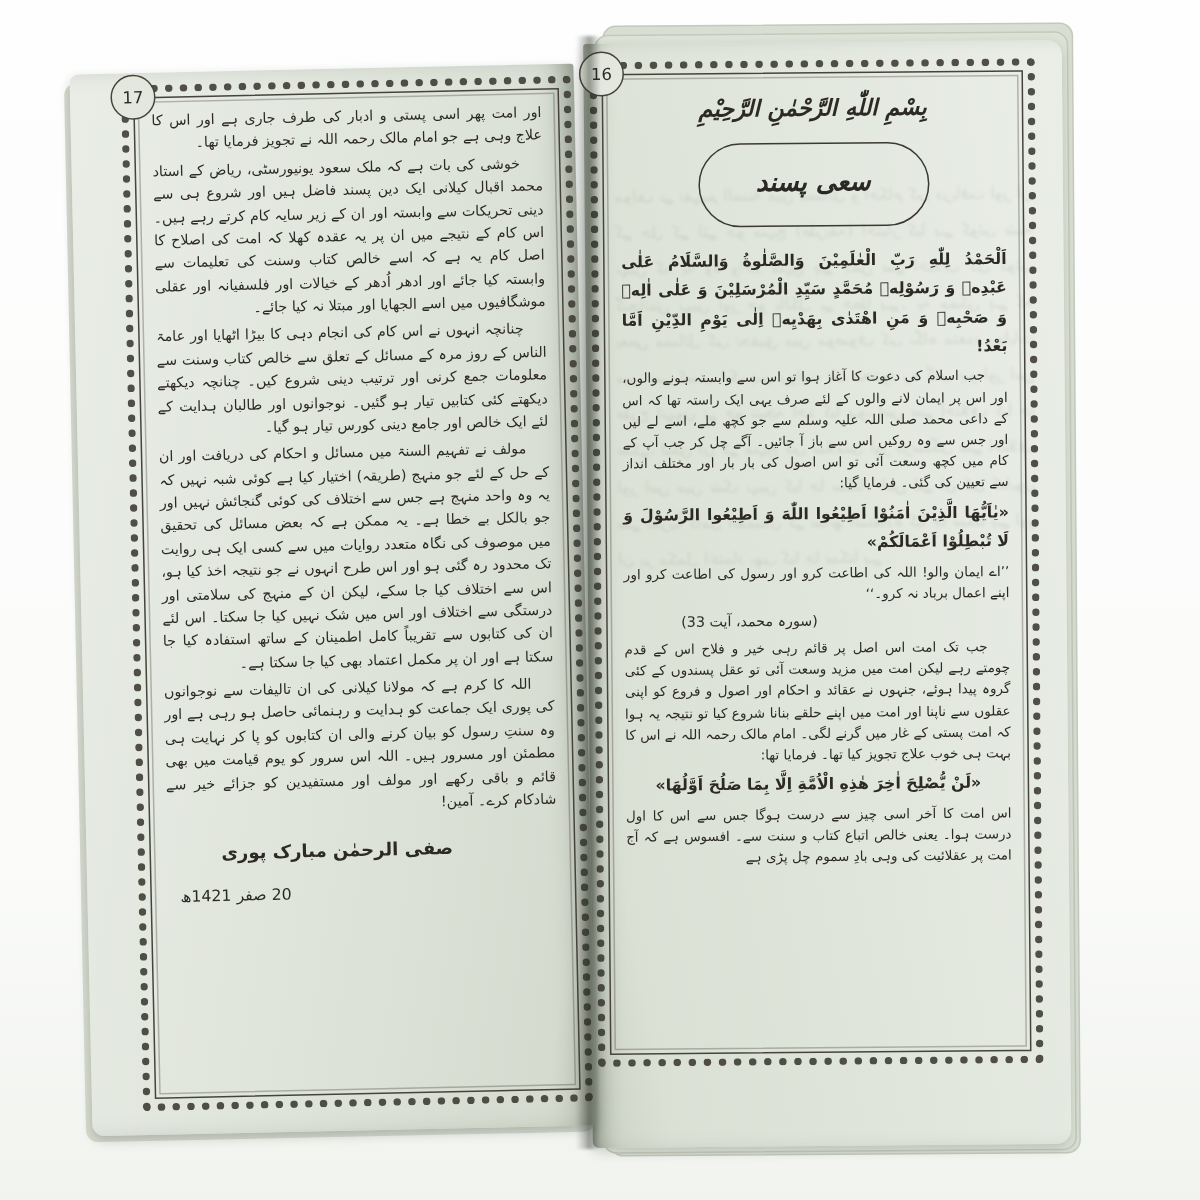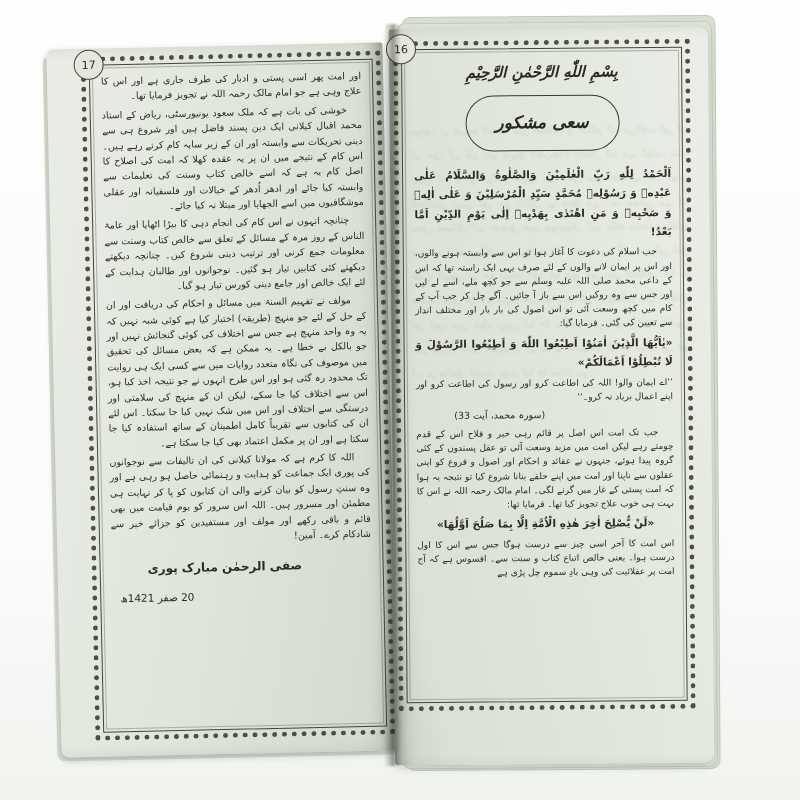--- a/index.html
+++ b/index.html
@@ -71,21 +71,21 @@
   <div class="stack s2"></div>
   <div class="under-left"></div>
 
   <div class="page page-right">
     <div class="ghost">مولف نے تفہیم السنۃ میں مسائل و احکام کی دریافت اور ان کے حل کے لئے جو منہج (طریقہ) اختیار کیا ہے کوئی شبہ نہیں کہ یہ وہ واحد منہج ہے جس سے اختلاف کی کوئی گنجائش نہیں اور جو بالکل بے خطا ہے۔ یہ ممکن ہے کہ بعض مسائل کی تحقیق میں موصوف کی نگاہ متعدد روایات میں سے کسی ایک ہی روایت تک محدود رہ گئی ہو اور اس طرح انہوں نے جو نتیجہ اخذ کیا ہو، اس سے اختلاف کیا جا سکے، لیکن ان کے منہج کی سلامتی اور درستگی سے اختلاف اور اس میں شک نہیں کیا جا سکتا۔ اس لئے ان کی کتابوں سے تقریباً کامل اطمینان کے ساتھ استفادہ کیا جا سکتا ہے اور ان پر مکمل اعتماد بھی کیا جا سکتا ہے۔</div>
     <div class="frame frame-right">
       <div class="pagenum">16</div>
       <div class="content content-right">
         <div class="basmala">بِسْمِ اللّٰهِ الرَّحْمٰنِ الرَّحِیْمِ</div>
         <div class="titlebox">
-          <span>سعی مشکور</span>
+          <span>سعی پسند</span>
         </div>
         <p class="quote">اَلْحَمْدُ لِلّٰهِ رَبِّ الْعٰلَمِیْنَ وَالصَّلٰوةُ وَالسَّلَامُ عَلٰی عَبْدِهٖ وَ رَسُوْلِهٖ مُحَمَّدٍ سَیِّدِ الْمُرْسَلِیْنَ وَ عَلٰی اٰلِهٖ وَ صَحْبِهٖ وَ مَنِ اهْتَدٰی بِهَدْیِهٖ اِلٰی یَوْمِ الدِّیْنِ اَمَّا بَعْدُ!</p>
         <p class="para">جب اسلام کی دعوت کا آغاز ہوا تو اس سے وابستہ ہونے والوں، اور اس پر ایمان لانے والوں کے لئے صرف یہی ایک راستہ تھا کہ اس کے داعی محمد صلی اللہ علیہ وسلم سے جو کچھ ملے، اسے لے لیں اور جس سے وہ روکیں اس سے باز آ جائیں۔ آگے چل کر جب آپ کے کام میں کچھ وسعت آئی تو اس اصول کی بار بار اور مختلف انداز سے تعیین کی گئی۔ فرمایا گیا:</p>
         <p class="quote">«یٰاَیُّهَا الَّذِیْنَ اٰمَنُوْا اَطِیْعُوا اللّٰهَ وَ اَطِیْعُوا الرَّسُوْلَ وَ لَا تُبْطِلُوْا اَعْمَالَكُمْ»</p>
         <p class="para noindent">’’اے ایمان والو! اللہ کی اطاعت کرو اور رسول کی اطاعت کرو اور اپنے اعمال برباد نہ کرو۔‘‘</p>
         <p class="ref">(سورہ محمد، آیت 33)</p>
         <p class="para">جب تک امت اس اصل پر قائم رہی خیر و فلاح اس کے قدم چومتے رہے لیکن امت میں مزید وسعت آئی تو عقل پسندوں کے کئی گروہ پیدا ہوئے، جنہوں نے عقائد و احکام اور اصول و فروع کو اپنی عقلوں سے ناپنا اور امت میں اپنے حلقے بنانا شروع کیا تو نتیجہ یہ ہوا کہ امت پستی کے غار میں گرنے لگی۔ امام مالک رحمہ اللہ نے اس کا بہت ہی خوب علاج تجویز کیا تھا۔ فرمایا تھا:</p>
         <p class="quote center">«لَنْ یُّصْلِحَ اٰخِرَ هٰذِهِ الْاُمَّةِ اِلَّا بِمَا صَلُحَ اَوَّلُهَا»</p>
         <p class="para noindent">اس امت کا آخر اسی چیز سے درست ہوگا جس سے اس کا اول درست ہوا۔ یعنی خالص اتباع کتاب و سنت سے۔ افسوس ہے کہ آج امت پر عقلائیت کی وہی بادِ سموم چل پڑی ہے</p>
       </div>

